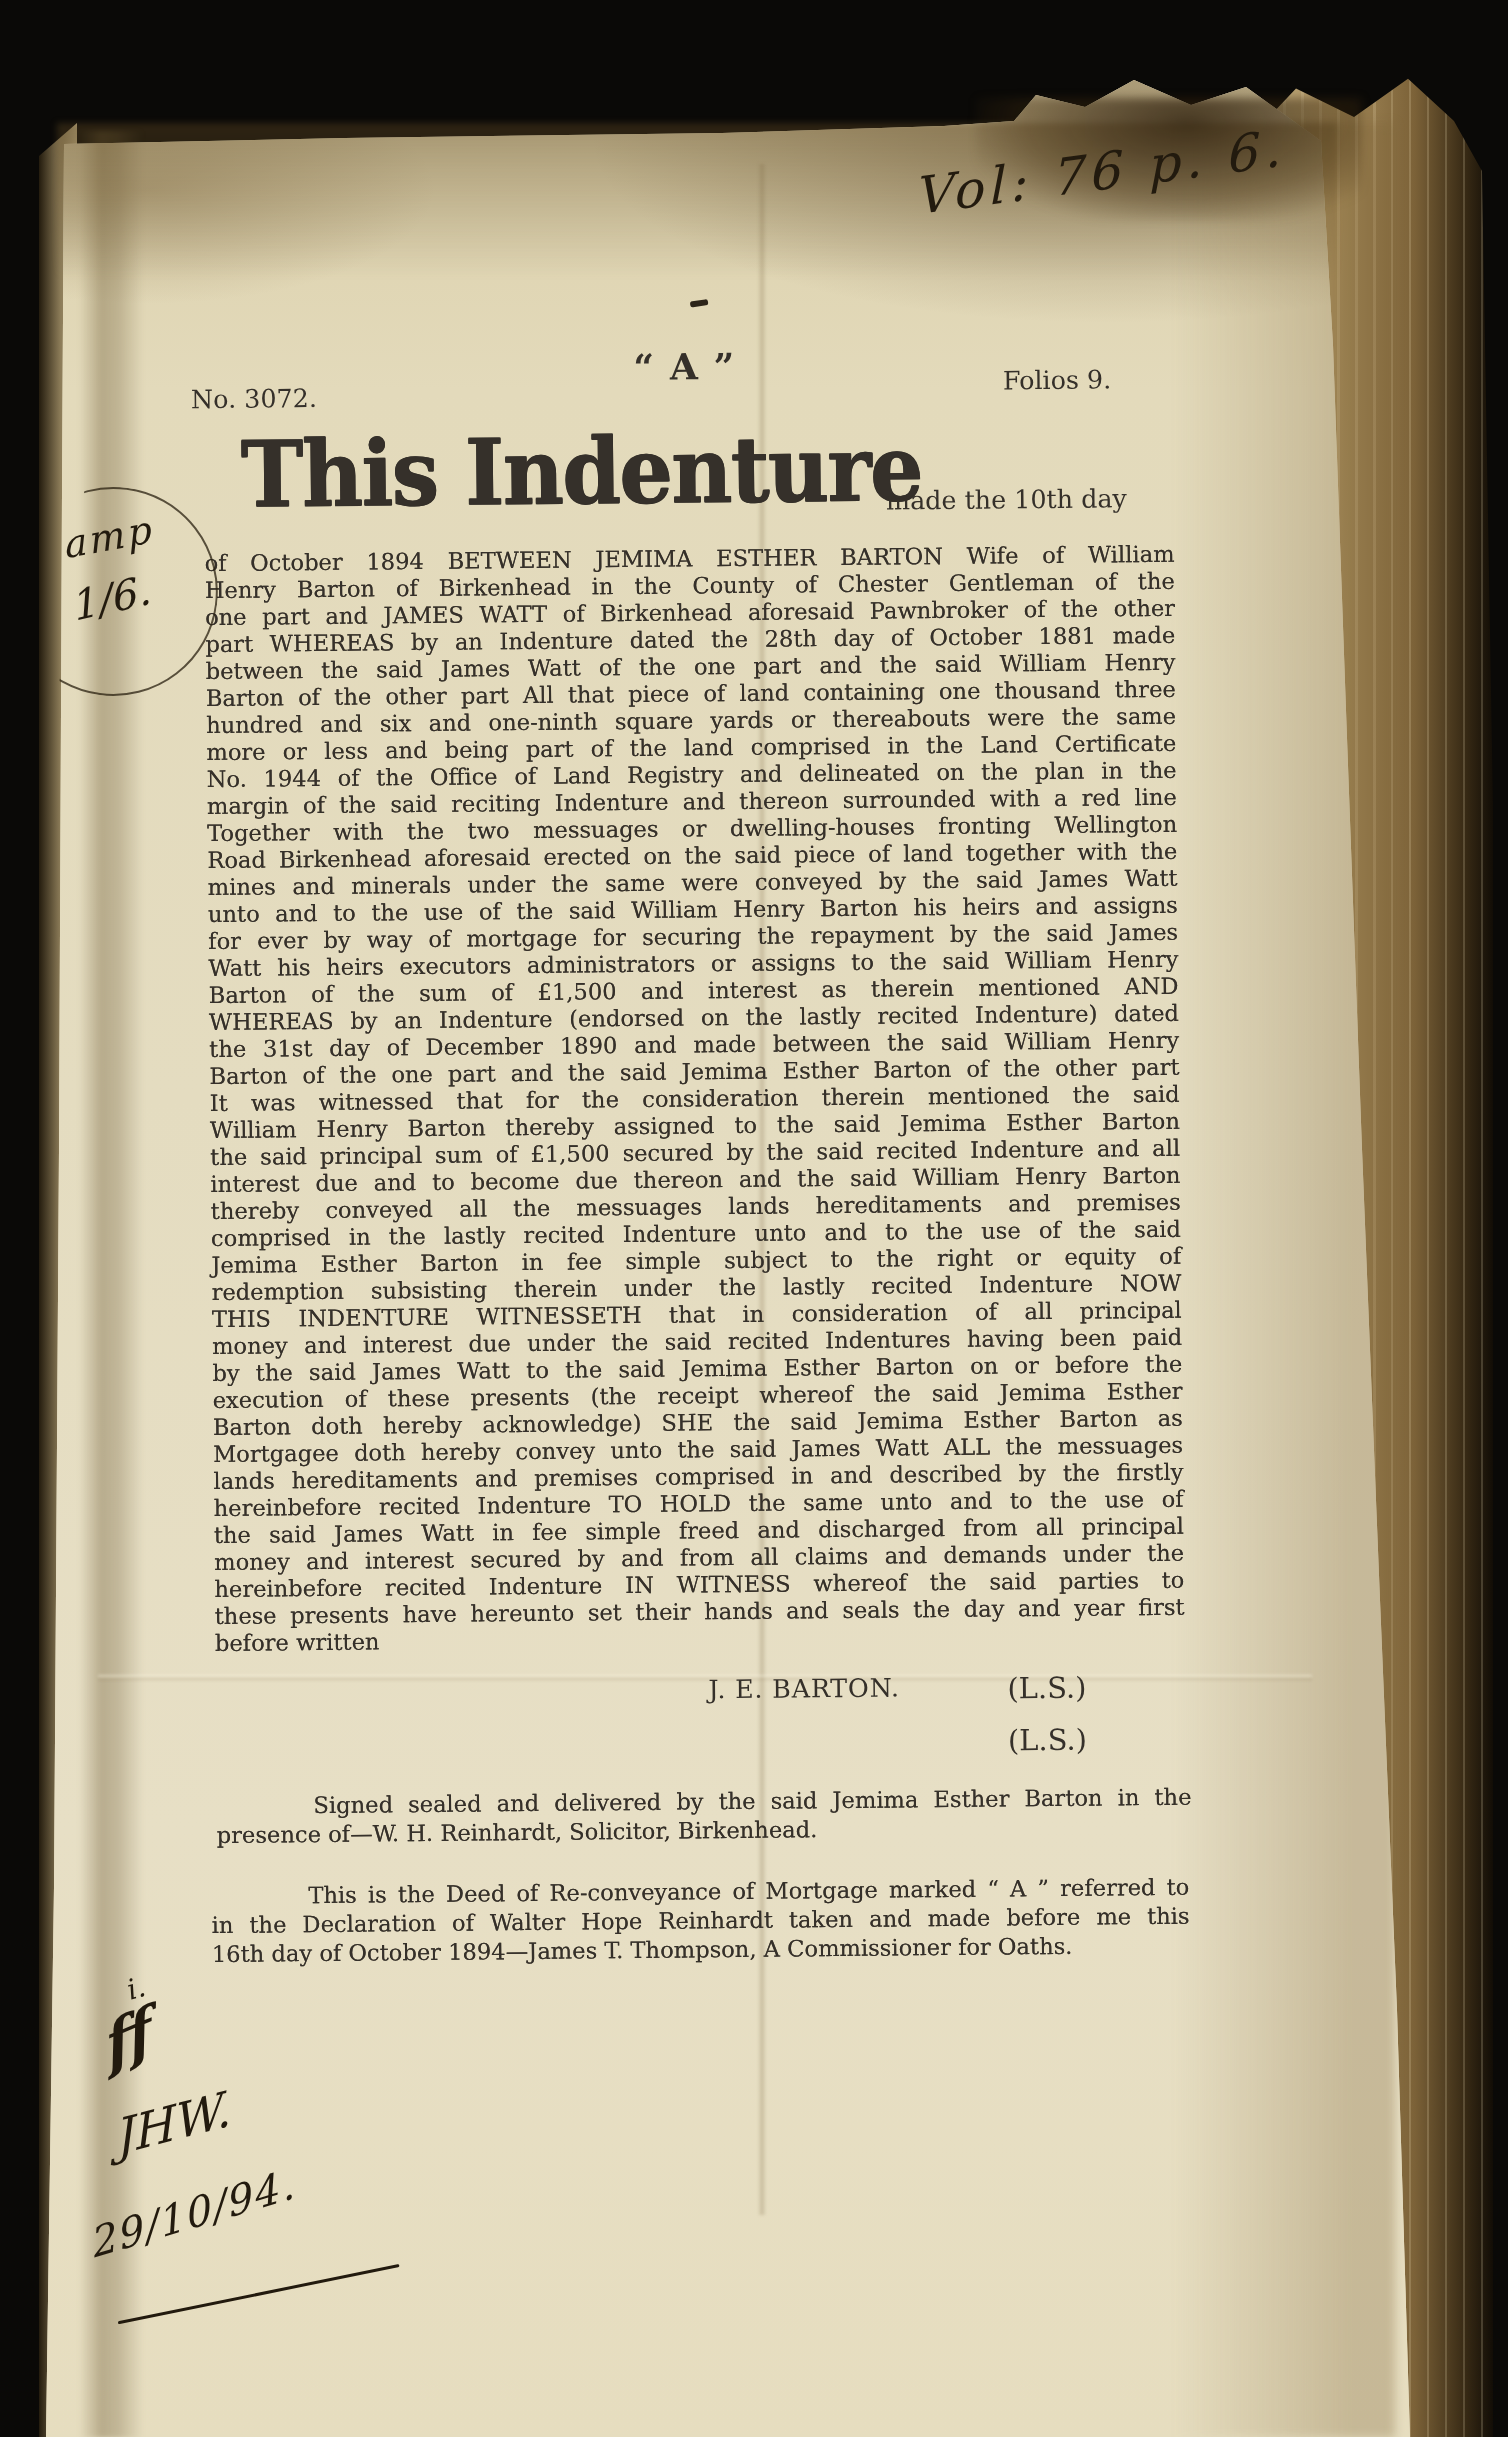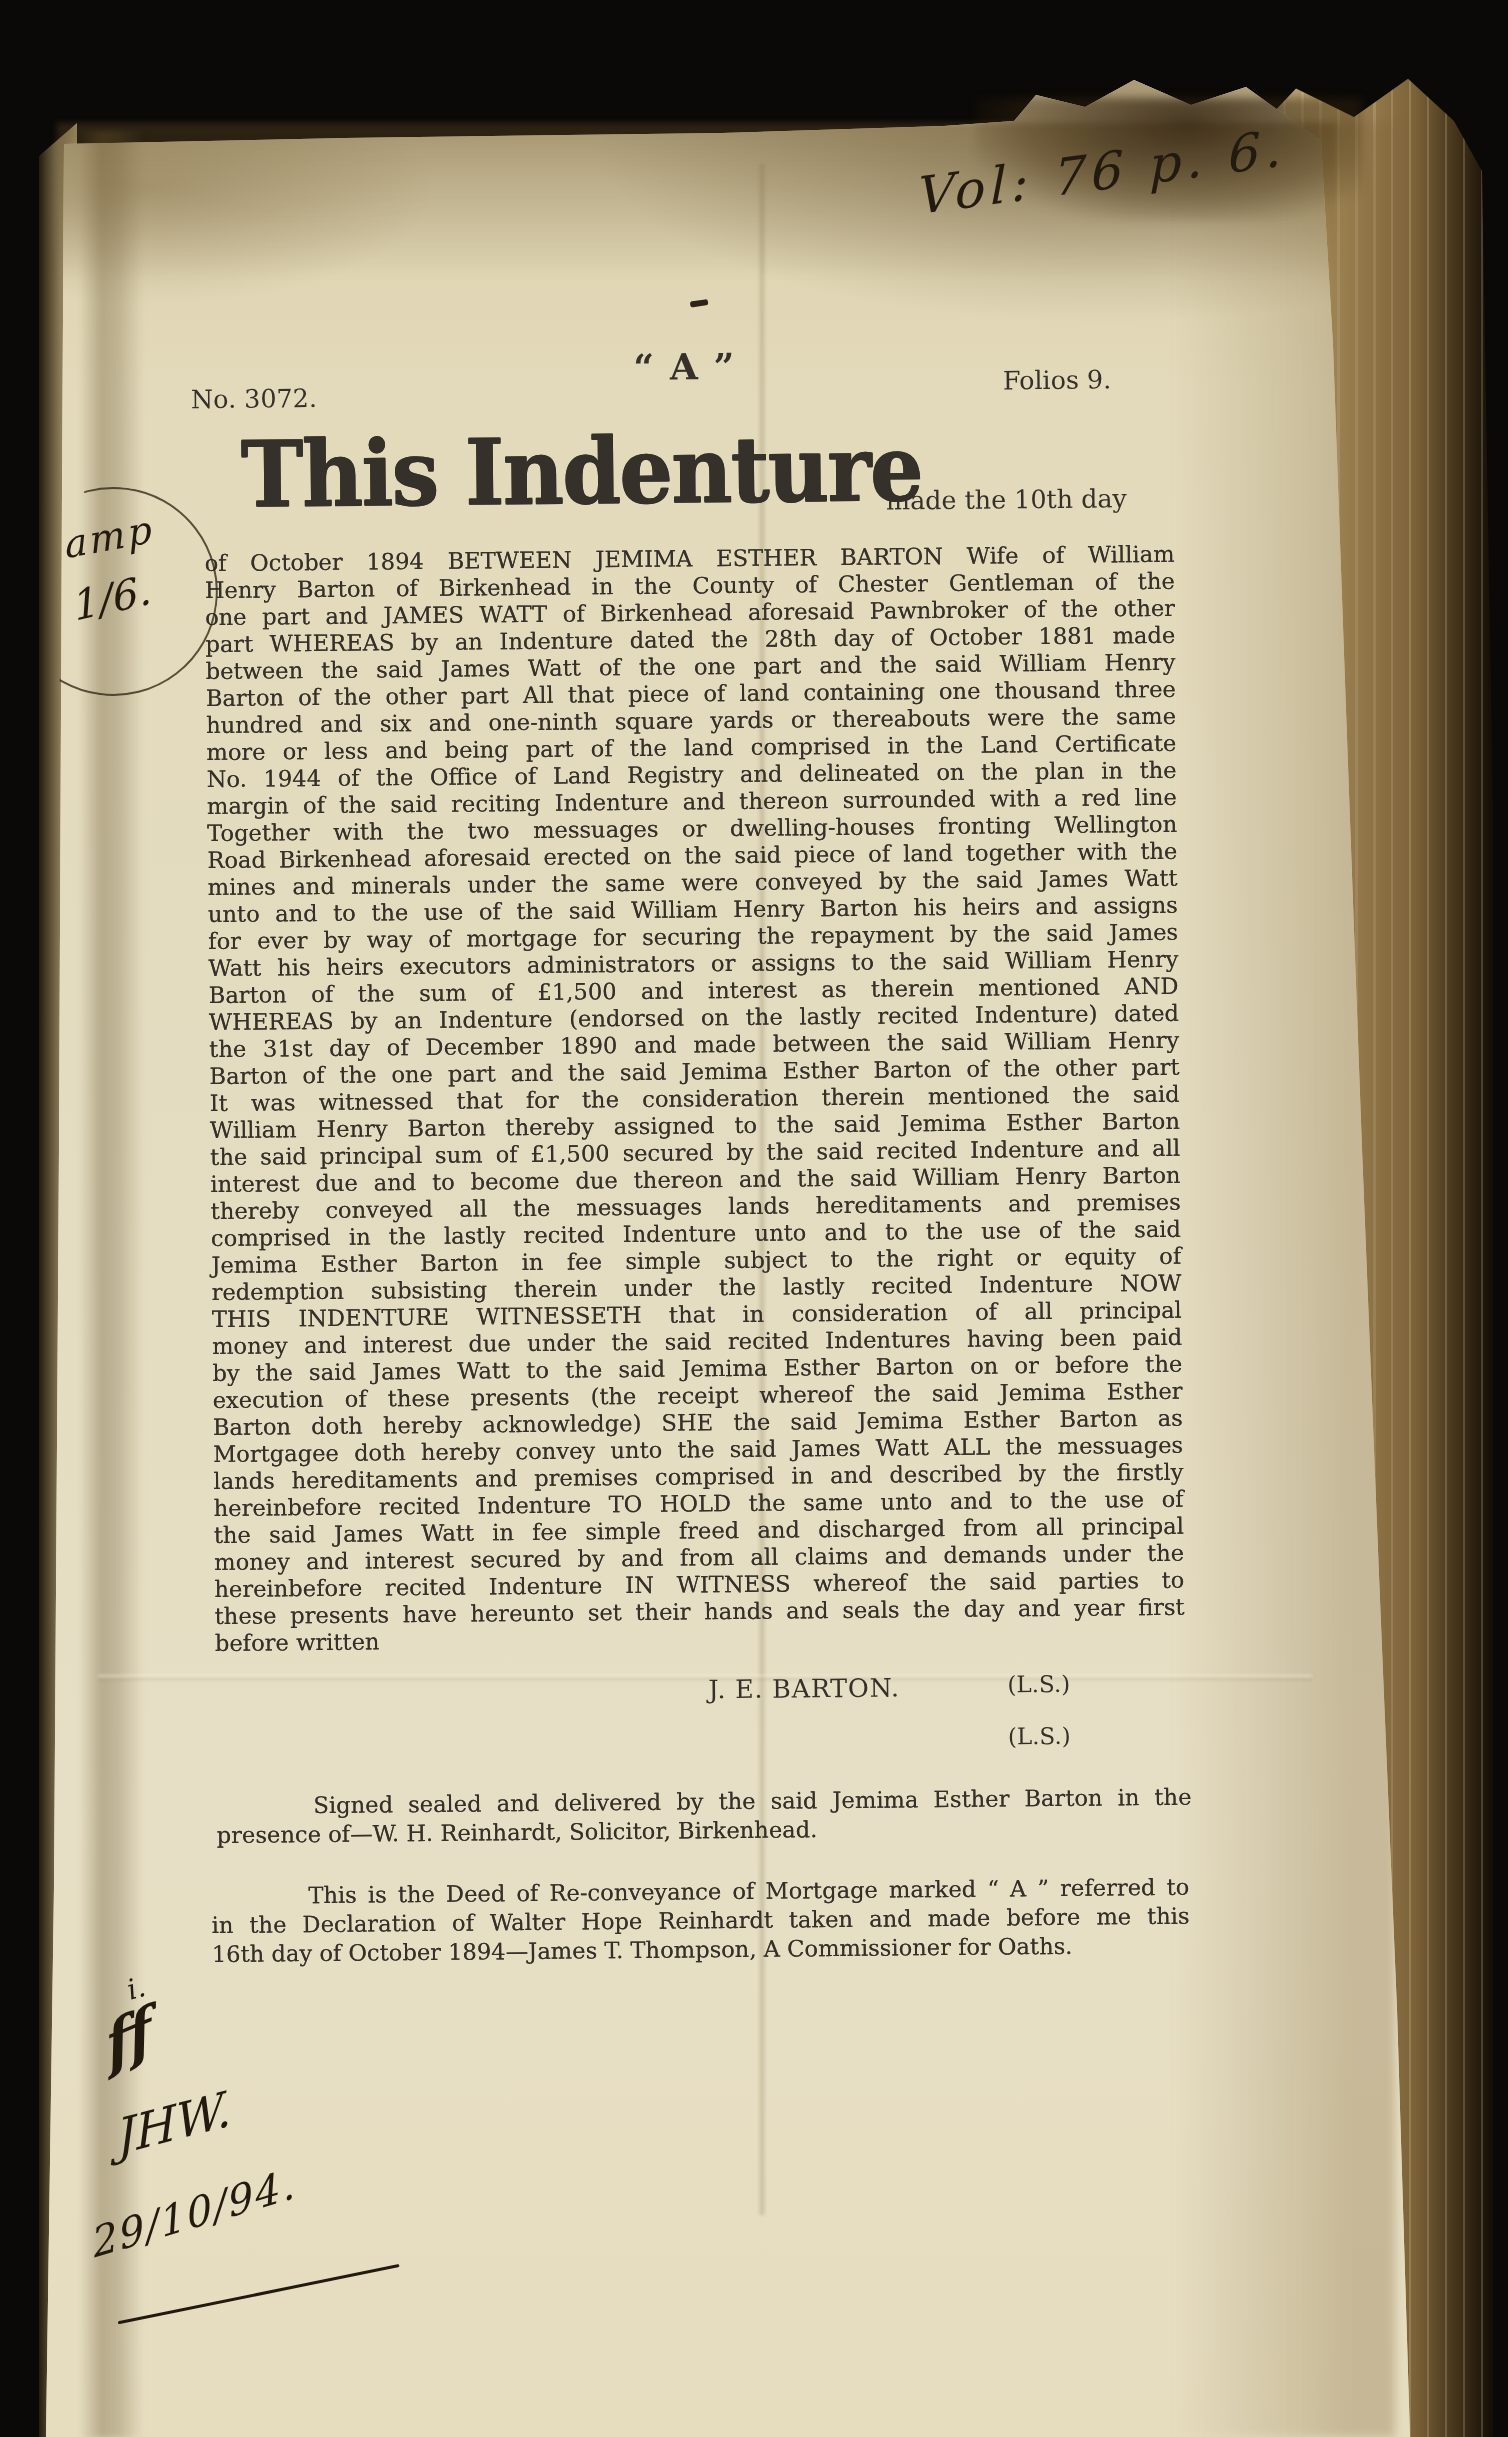--- a/index.html
+++ b/index.html
@@ -71,21 +71,21 @@
 
   .ink-speck{left:699px;top:300px;width:18px;height:5.7px;background:#2c2418;
     border-radius:2.5px;transform:rotate(-8deg);}
 
   .body-block{left:211px;top:545px;width:970px;font-size:22.6px;line-height:27px;
     text-shadow:0 0 0.6px rgba(45,38,28,.75);}
   .body-line{text-align:justify;text-align-last:justify;white-space:normal;}
   .body-line:last-child{text-align-last:left;}
 
   .sig-name{left:704px;top:1674px;font-size:25.4px;letter-spacing:0.8px;}
-  .seal{font-size:23px;}
+  .seal{font-size:29px;}
   .seal-1{left:1003px;top:1674px;}
   .seal-2{left:1003px;top:1726px;}
 
   .attest-block{left:211px;top:1787px;width:975px;font-size:22.6px;line-height:29px;
     text-shadow:0 0 0.6px rgba(45,38,28,.75);}
   .attest-block .body-line:first-child{text-indent:97px;}
   .attest-block .body-line:last-child{text-align-last:left;}
 
   .cert-block{left:205px;top:1877px;width:978px;font-size:22.6px;line-height:29px;
     text-shadow:0 0 0.6px rgba(45,38,28,.75);}

